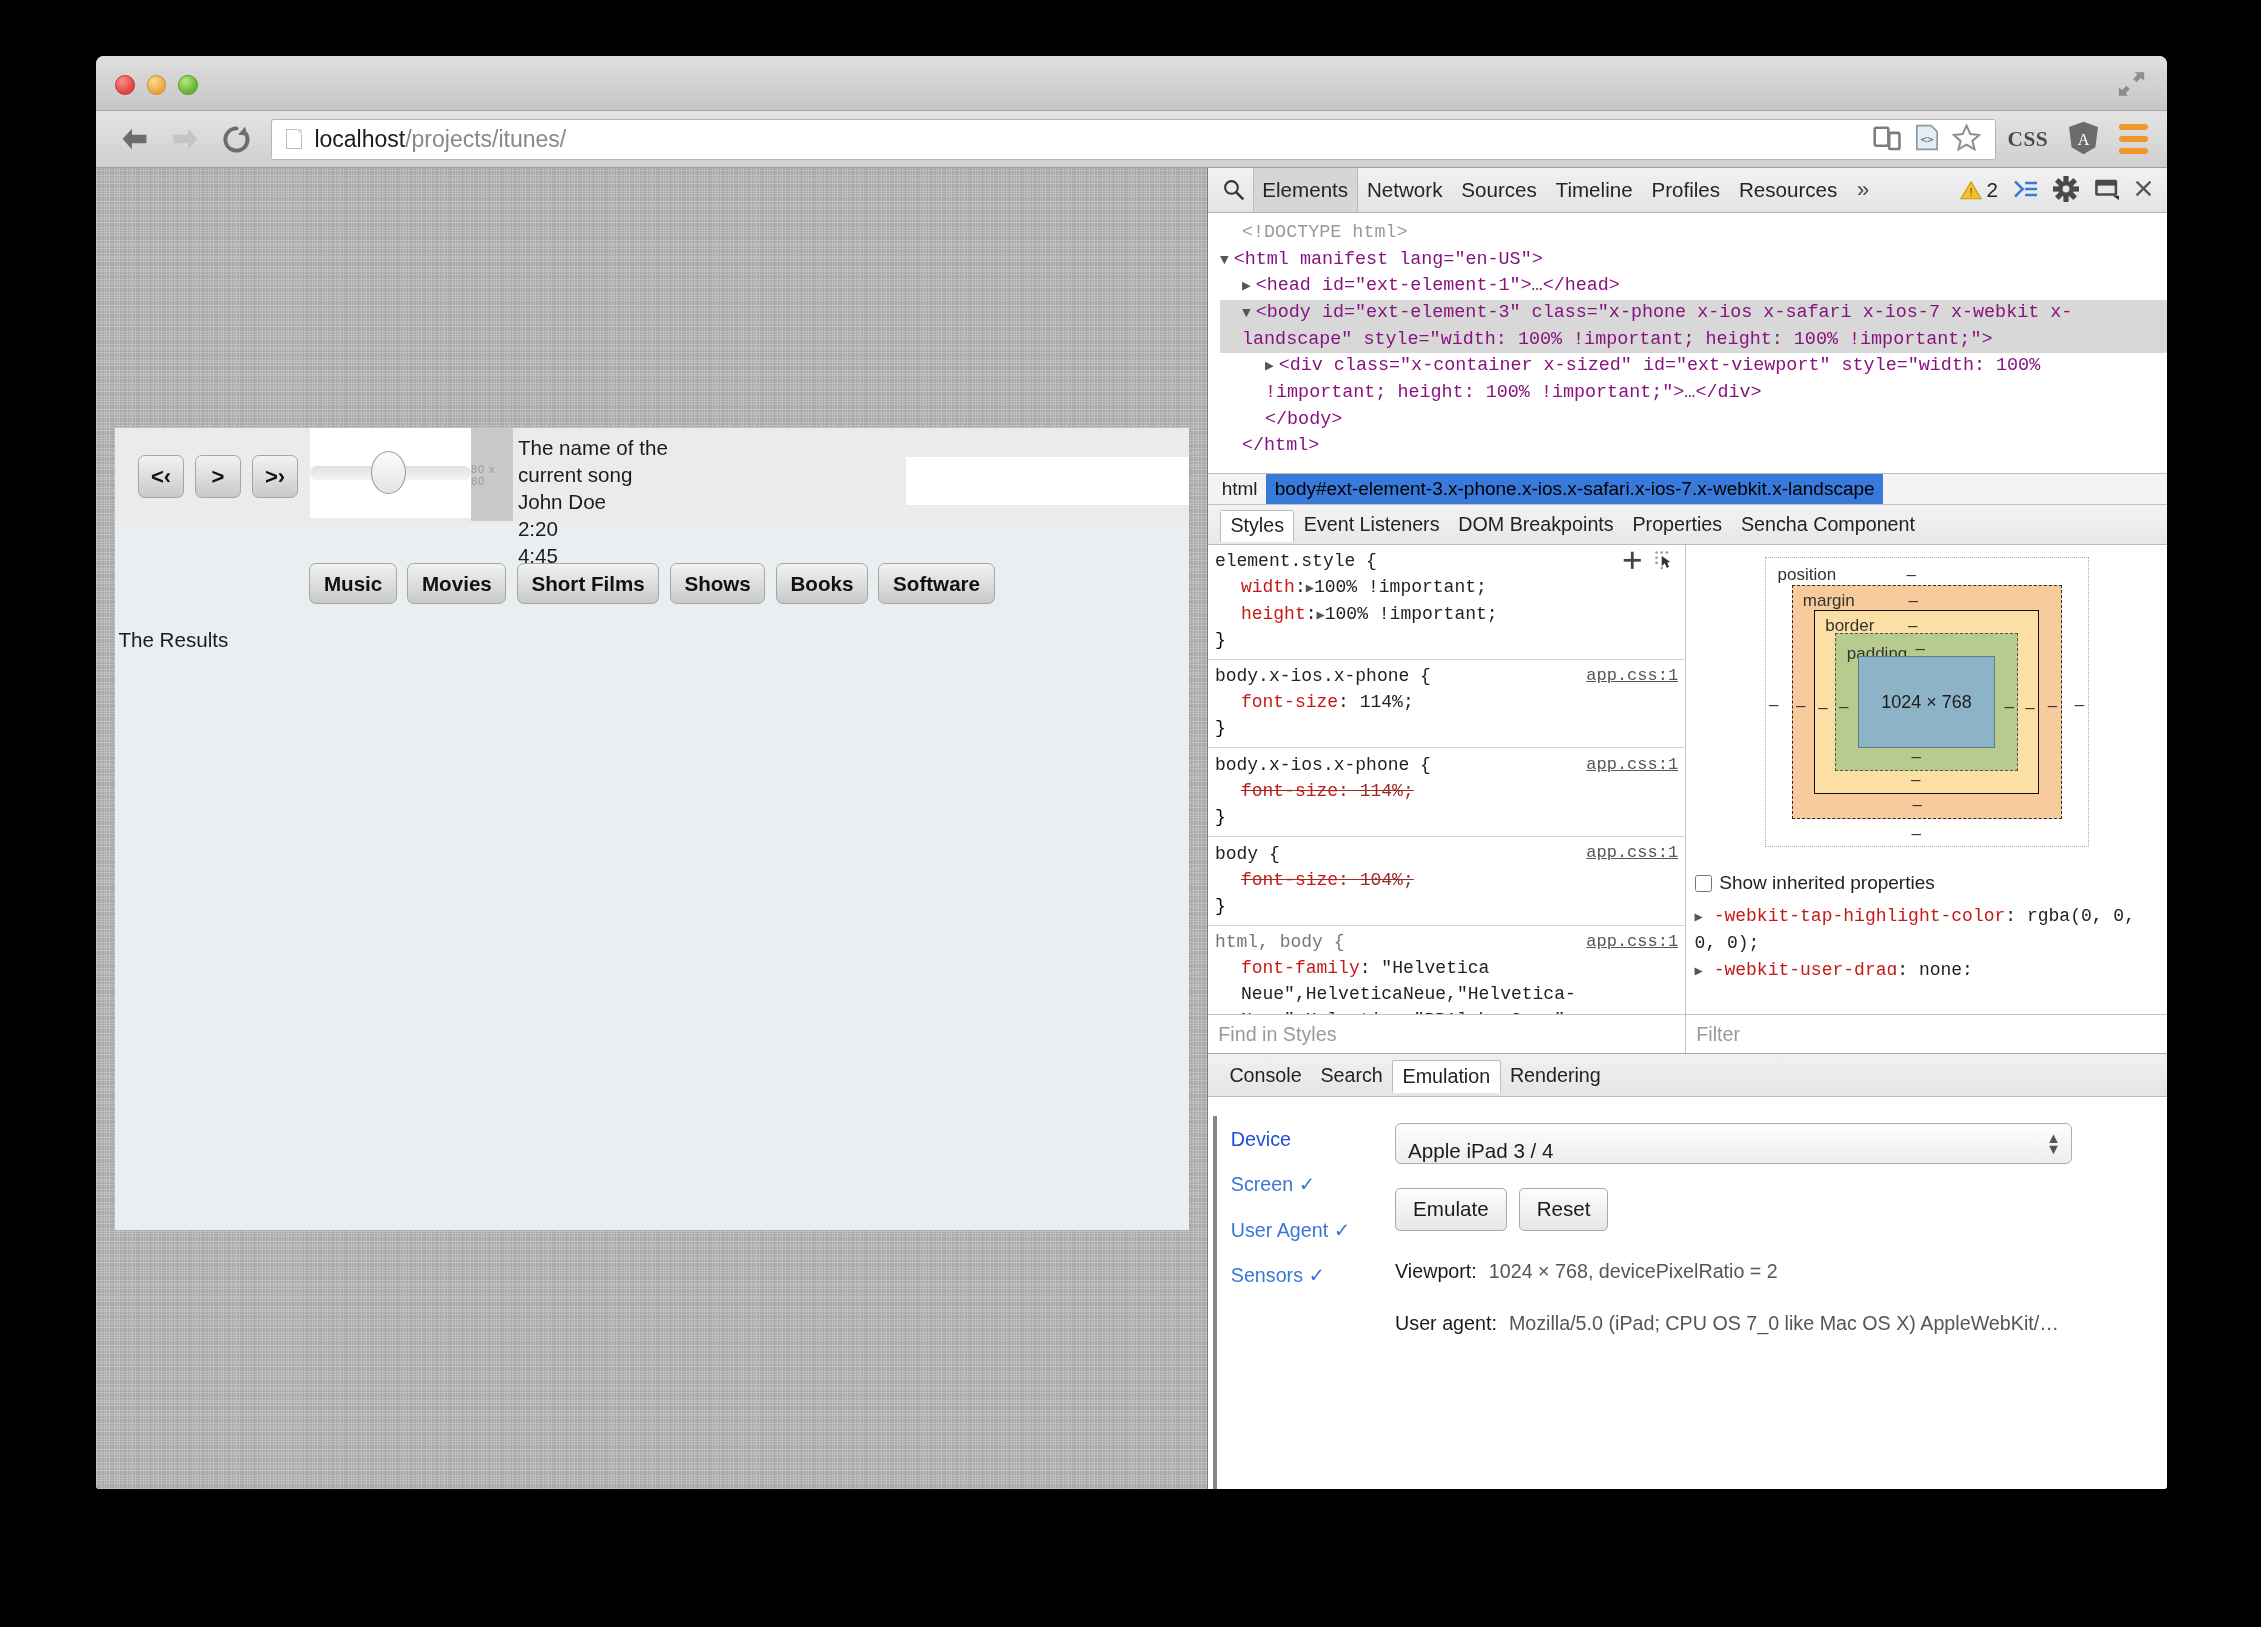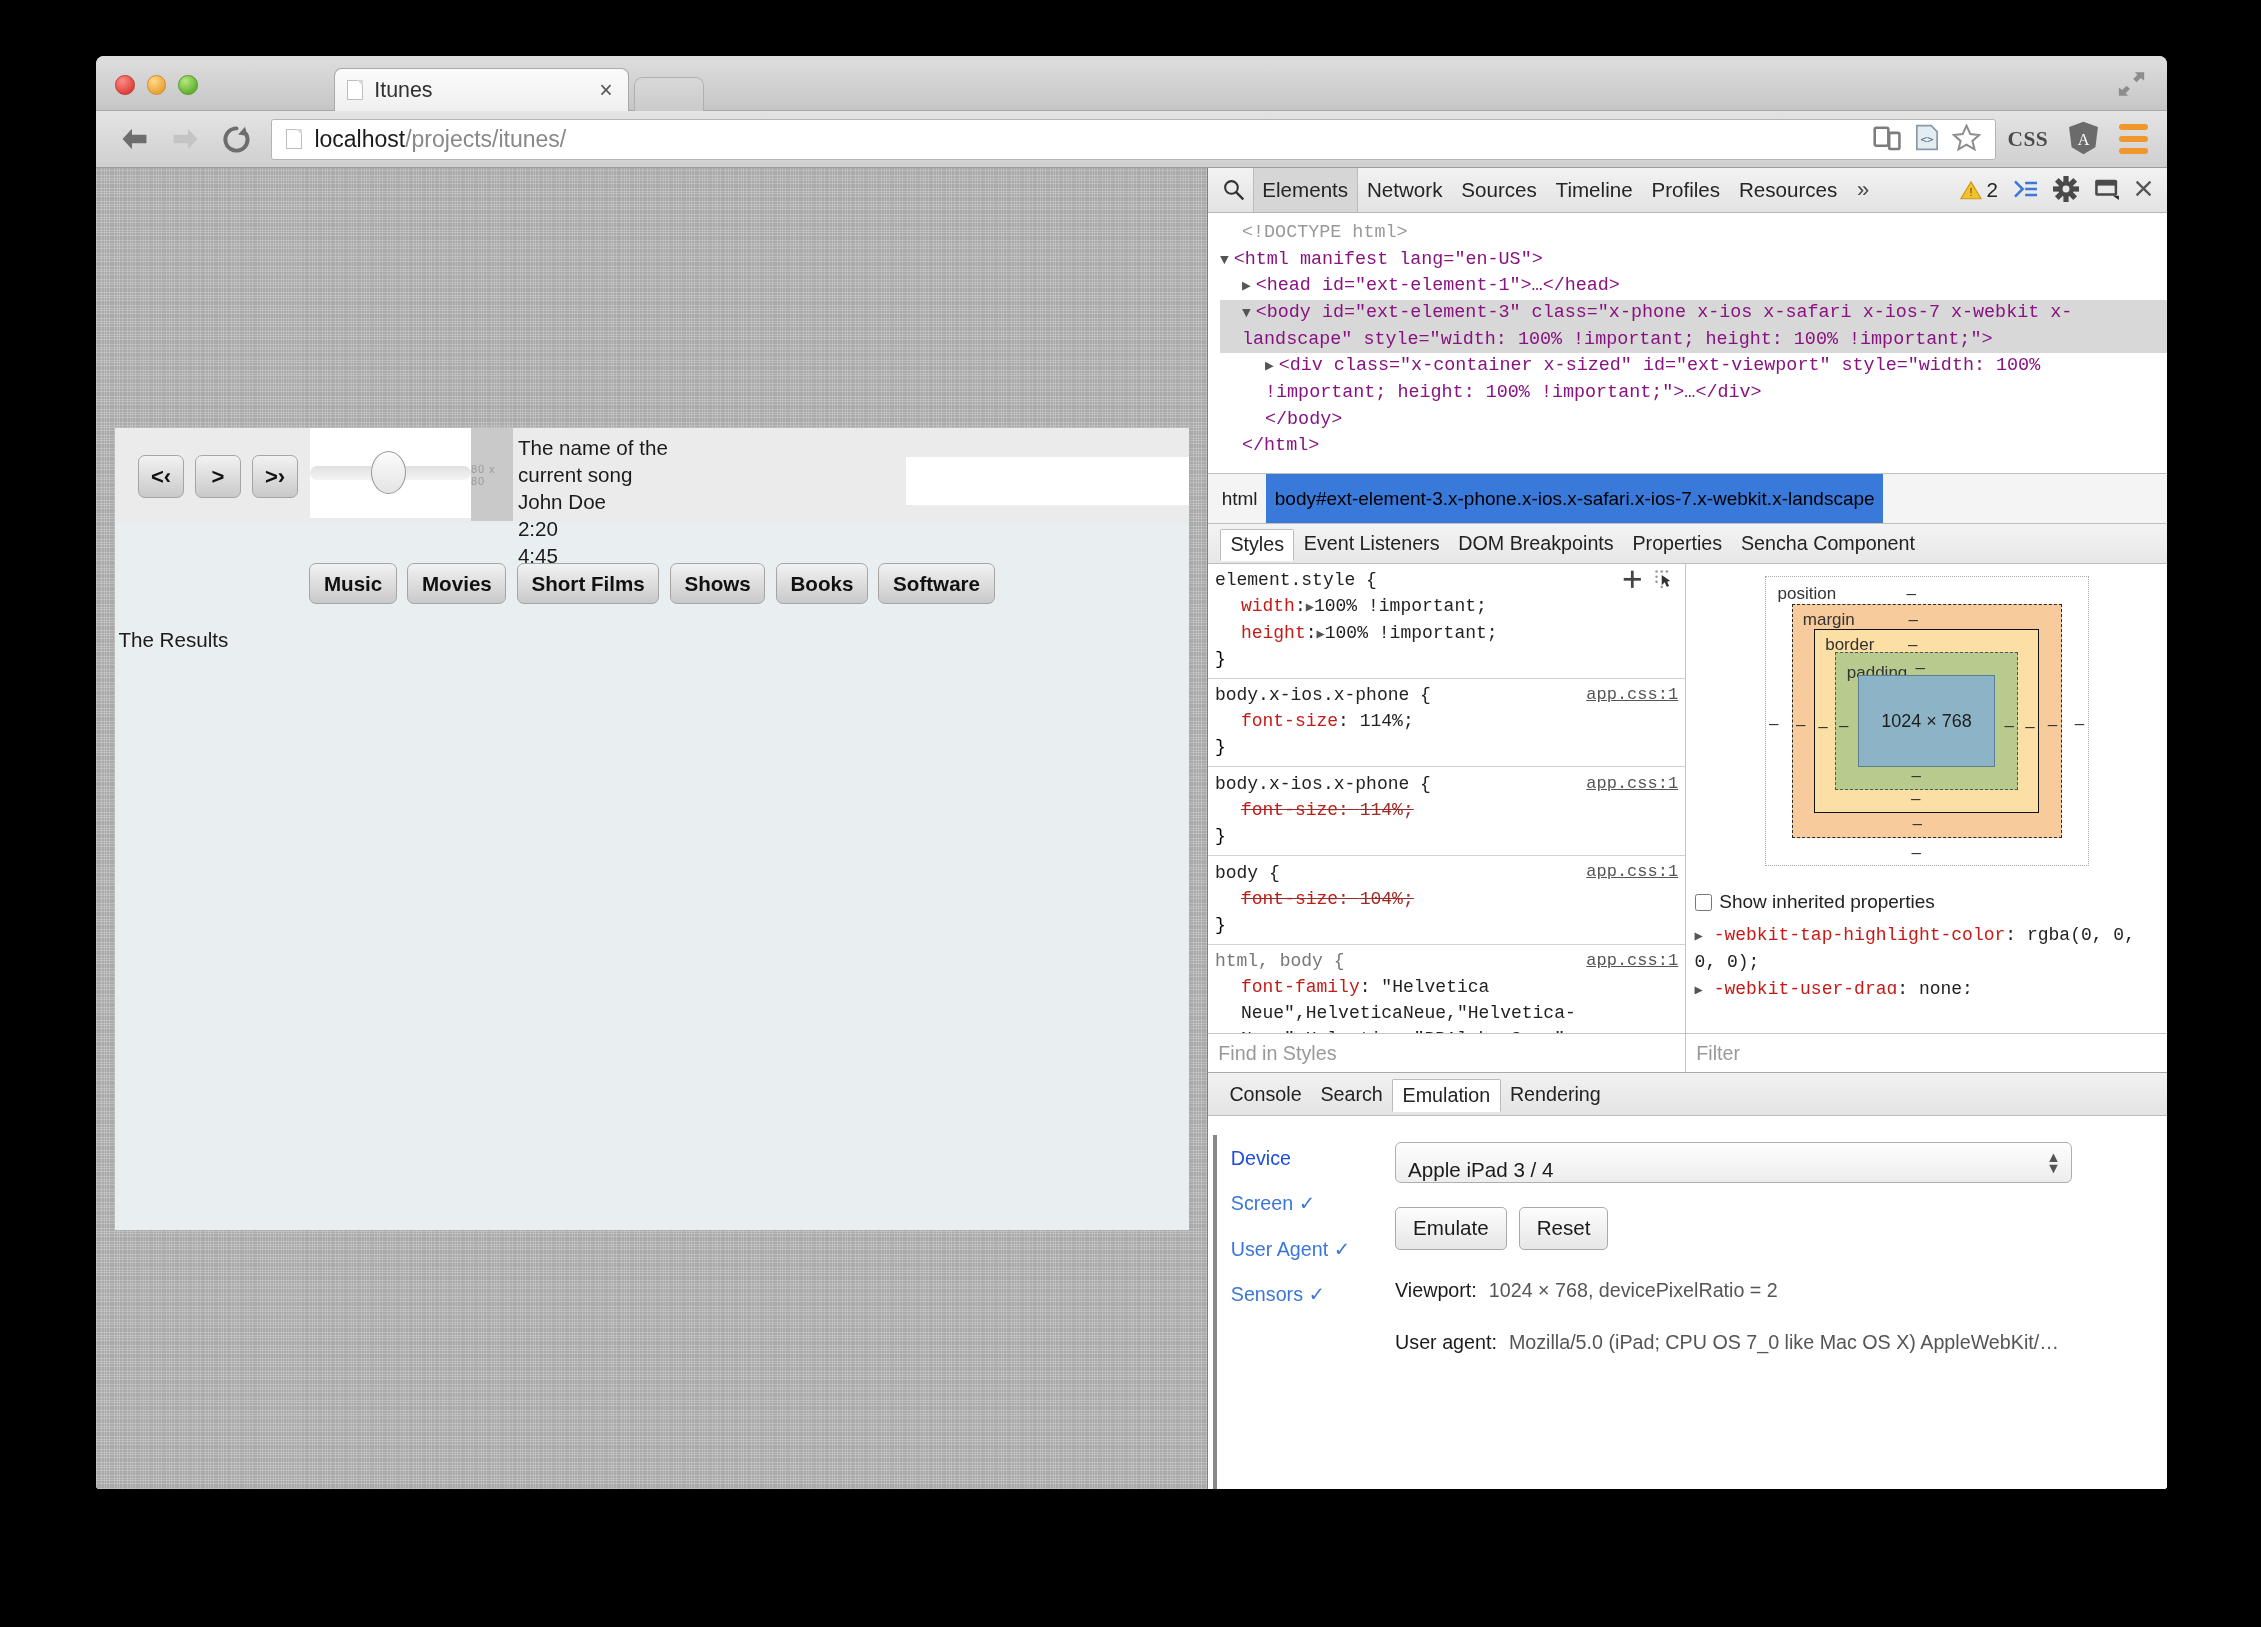--- a/index.html
+++ b/index.html
@@ -205,21 +205,21 @@
   .dom-line { white-space: pre-wrap; padding-left: 0; }
   .dom-line.sel { background: #d8d8d8; }
   .ind1 { padding-left: 22px; }
   .ind2 { padding-left: 45px; }
   .tri { display: inline-block; width: 13.7px; color: #555; font-size: 14.6px; }
   .tagname { color: #881280; }
   .doctype { color: #999; }
 
   
   #dt-breadcrumb {
-    height: 51px; display: flex; align-items: center;
+    height: 32px; display: flex; align-items: center;
     background: #f4f4f4; border-top: 0.9px solid #c0c0c0; border-bottom: 0.9px solid #c0c0c0;
     font-size: 19px; padding-left: 5.1px;
   }
   .crumb { padding: 0 8.6px; height: 100%; display: flex; align-items: center; color: #222; cursor: pointer; }
   .crumb.active { background: #3879d9; color: #000000; }
 
   
   #styles-tabs {
     height: 40px; display: flex; align-items: center;
     background: linear-gradient(#f3f3f3, #e7e7e7); border-bottom: 0.9px solid #bcbcbc;
@@ -320,28 +320,20 @@
 </head>
 <body>
 
 <div id="browser-window">
 
   <div id="title-bar">
     <div class="traffic-lights">
       <div class="light red"></div>
       <div class="light yellow"></div>
       <div class="light green"></div>
-    </div>
-    <div id="tab-strip">
-      <div class="tab">
-        <span class="tab-favicon"></span>
-        <span class="tab-title">Itunes</span>
-        <span class="tab-close">×</span>
-      </div>
-      <div class="tab-new"></div>
     </div>
     <div id="fullscreen-btn">
       <svg width="27" height="26" viewBox="0 0 32 30">
           <path d="M31 1 L31 11 L27 8 L22 13 L18 9 L23 4 L20 1 Z" fill="#8d8d8d"></path>
           <path d="M1 29 L1 19 L5 22 L10 17 L14 21 L9 26 L12 29 Z" fill="#8d8d8d"></path>
         </svg>
     </div>
   </div>
 
   <div id="toolbar">

